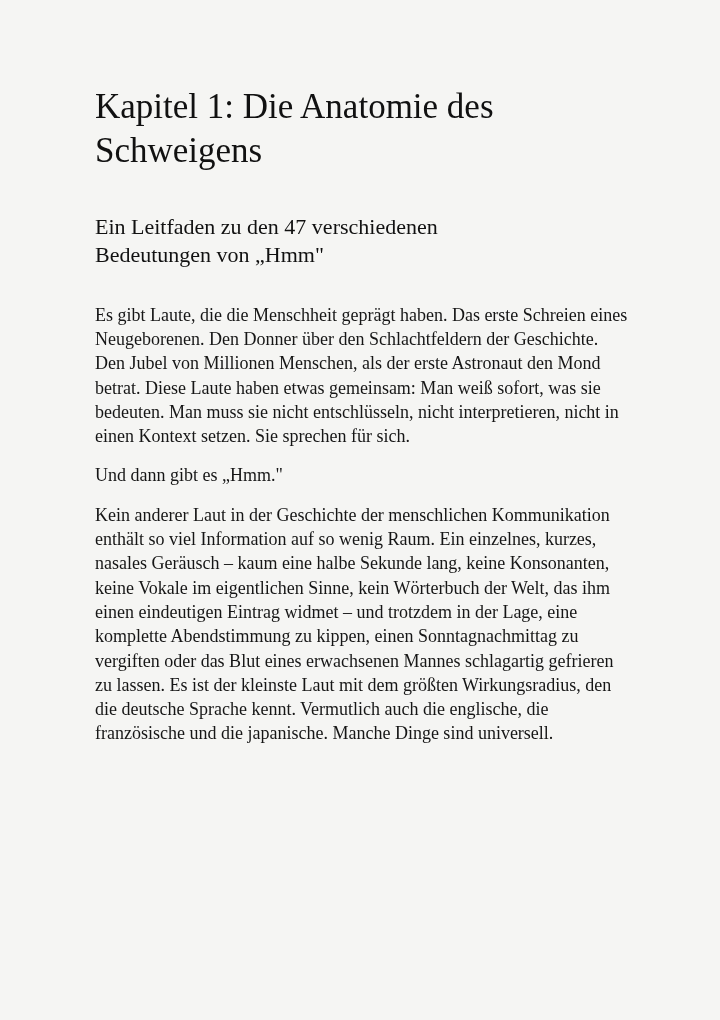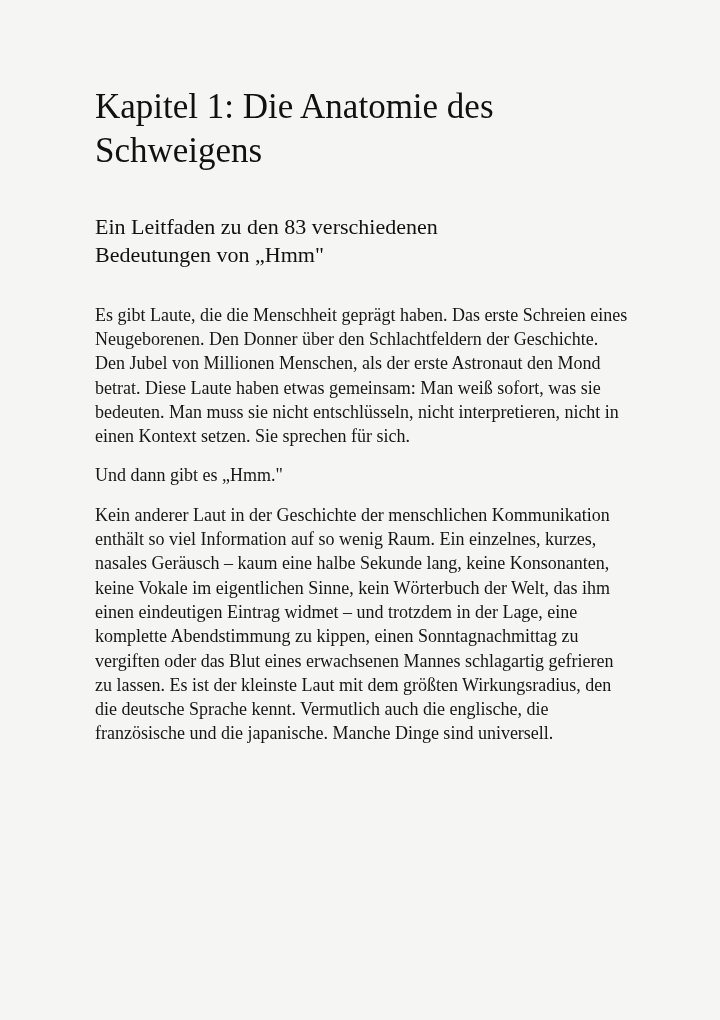--- a/index.html
+++ b/index.html
@@ -48,20 +48,20 @@
       margin: 0 0 15px 0;
       color: #161616;
     }
   </style>
 </head>
 <body>
 
 <div class="page">
   <h1 class="chapter-title">Kapitel 1: Die Anatomie des Schweigens</h1>
 
-  <h2 class="chapter-subtitle">Ein Leitfaden zu den 83 verschiedenen Bedeutungen von „Hmm"</h2>
+  <h2 class="chapter-subtitle">Ein Leitfaden zu den 47 verschiedenen Bedeutungen von „Hmm"</h2>
 
   <div class="body-text">
     <p>Es gibt Laute, die die Menschheit geprägt haben. Das erste Schreien eines Neugeborenen. Den Donner über den Schlachtfeldern der Geschichte. Den Jubel von Millionen Menschen, als der erste Astronaut den Mond betrat. Diese Laute haben etwas gemeinsam: Man weiß sofort, was sie bedeuten. Man muss sie nicht entschlüsseln, nicht interpretieren, nicht in einen Kontext setzen. Sie sprechen für sich.</p>
     <p>Und dann gibt es „Hmm."</p>
     <p>Kein anderer Laut in der Geschichte der menschlichen Kommunikation enthält so viel Information auf so wenig Raum. Ein einzelnes, kurzes, nasales Geräusch – kaum eine halbe Sekunde lang, keine Konsonanten, keine Vokale im eigentlichen Sinne, kein Wörterbuch der Welt, das ihm einen eindeutigen Eintrag widmet – und trotzdem in der Lage, eine komplette Abendstimmung zu kippen, einen Sonntagnachmittag zu vergiften oder das Blut eines erwachsenen Mannes schlagartig gefrieren zu lassen. Es ist der kleinste Laut mit dem größten Wirkungsradius, den die deutsche Sprache kennt. Vermutlich auch die englische, die französische und die japanische. Manche Dinge sind universell.</p>
   </div>
 </div>
 
 </body></html>

